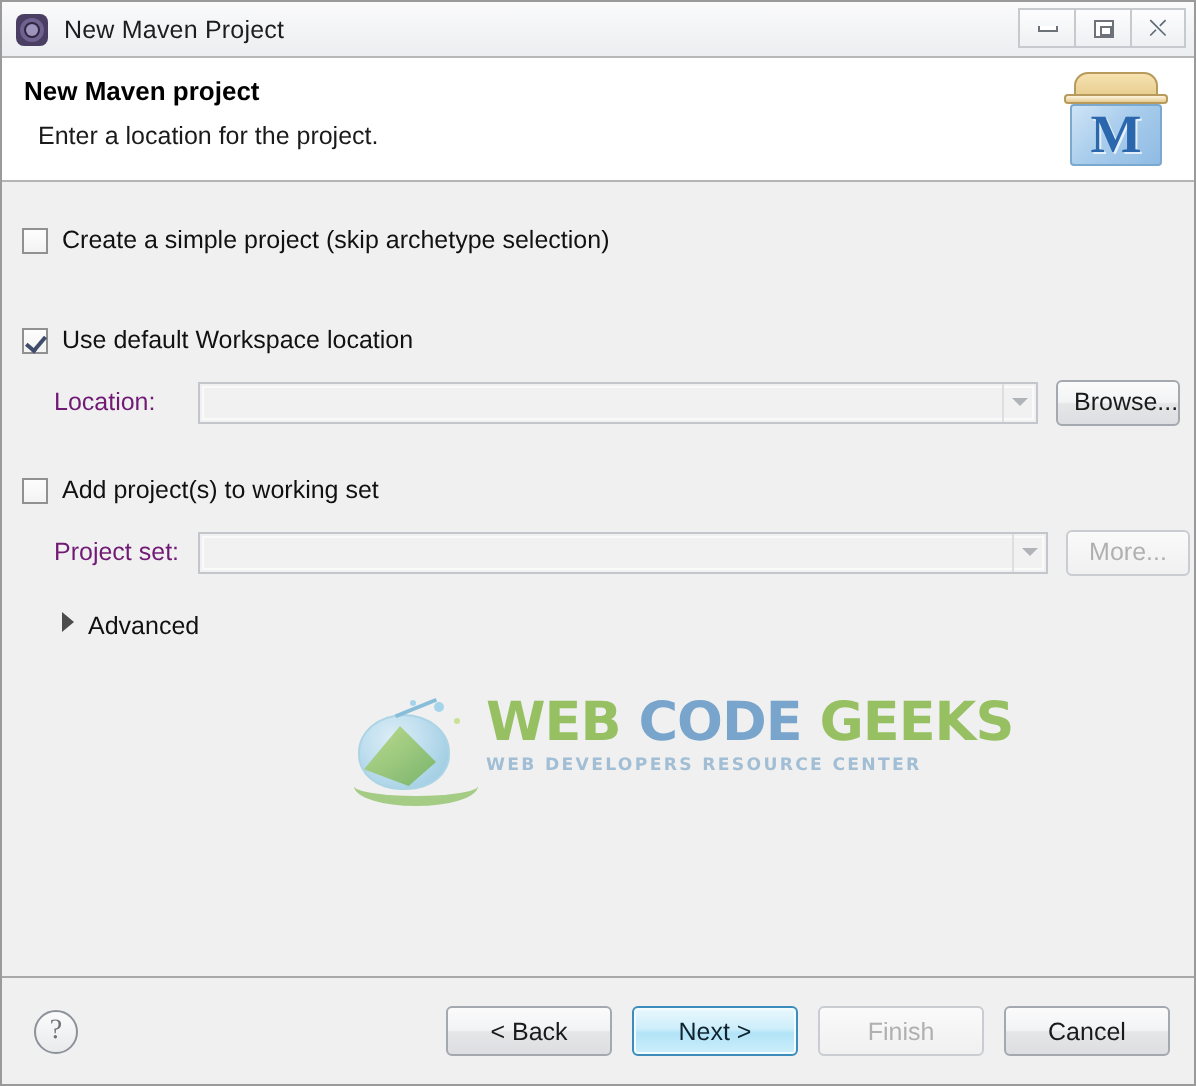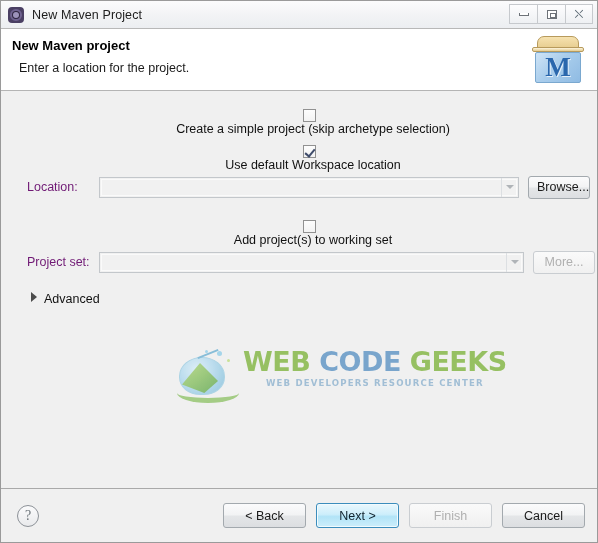--- a/index.html
+++ b/index.html
@@ -176,21 +176,20 @@
     padding: 14px 0 0 0;
   }
 
   
   #watermark {
     position: absolute;
     left: 176px; top: 254px;
     width: 252px; height: 62px;
     pointer-events: none;
     opacity: 0.92;
-    text-align: center;
   }
   #wm-text { position: absolute; left: 66px; top: 2px; }
   #wm-main {
     font-family: "DejaVu Sans", sans-serif;
     font-weight: bold;
     font-size: 27px;
     letter-spacing: -0.5px;
     line-height: 30px;
     white-space: nowrap;
   }
@@ -246,22 +245,21 @@
     background: #7fb9d6;
     transform: rotate(-22deg);
   }
 
   
   .row {
     position: relative;
     display: flex;
     align-items: center;
     height: 22px;
-    padding-left: 28px;
-    flex-direction: column;
+    padding-left: 10px;
   }
   .cb {
     width: 13px; height: 13px;
     flex: 0 0 13px;
     border: 1px solid #919191;
     background: linear-gradient(to bottom, #fdfdfd, #f3f3f3);
     margin-right: 7px;
     position: relative;
   }
   .cb.checked::after {
@@ -443,21 +441,21 @@
         <div id="wm-main"><span class="w1">WEB</span> <span class="w2">CODE</span> <span class="w3">GEEKS</span></div>
         <div id="wm-sub">WEB DEVELOPERS RESOURCE CENTER</div>
       </div>
     </div>
 
     <div class="row" style="margin-top:4px;">
       <span class="cb"></span>
       <span class="cb-label">Create a simple project (skip archetype selection)</span>
     </div>
 
-    <div class="row" style="margin-top:14px;">
+    <div class="row" style="margin-top:28px;">
       <span class="cb checked"></span>
       <span class="cb-label">Use default Workspace location</span>
     </div>
 
     <div class="field-row">
       <span class="field-label">Location:</span>
       <div class="combo" style="width:420px;">
         <div class="inner-line"></div>
         <div class="arrow-zone">
           <span class="arrow"></span>

